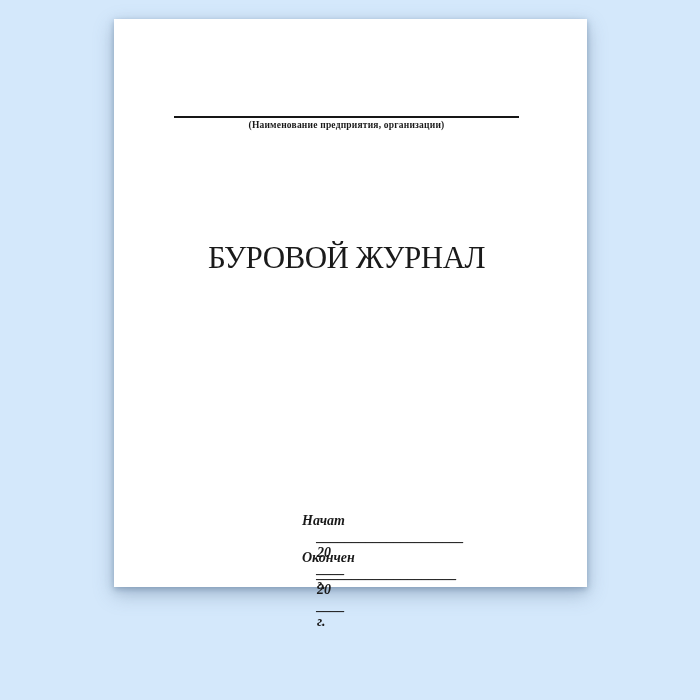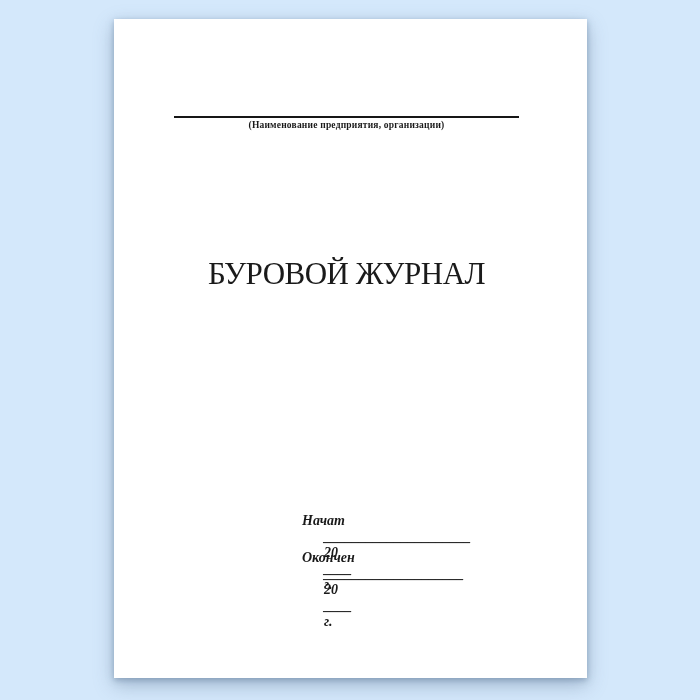--- a/index.html
+++ b/index.html
@@ -13,21 +13,21 @@
     background: #d4e8fb;
     font-family: "Liberation Serif", serif;
     color: #1a1a1a;
     overflow: hidden;
   }
   .paper {
     position: absolute;
     left: 114px;
     top: 19px;
     width: 473px;
-    height: 659px;
+    height: 568px;
     background: #ffffff;
     box-shadow: 0 2px 6px rgba(100,125,155,0.55), 0 7px 18px rgba(100,125,155,0.45);
   }
   .org-line {
     position: absolute;
     left: 60px;
     top: 97px;
     width: 345px;
     height: 0;
     border-top: 2px solid #161616;
@@ -39,39 +39,39 @@
     width: 345px;
     text-align: center;
     font-size: 9.5px;
     font-weight: bold;
     letter-spacing: 0.2px;
     white-space: nowrap;
   }
   .doc-title {
     position: absolute;
     left: 0;
-    top: 237px;
+    top: 221px;
     width: 465px;
     text-align: center;
     font-size: 31px;
     font-weight: normal;
     letter-spacing: -0.5px;
     white-space: nowrap;
   }
   .field-row {
     position: absolute;
     left: 174px;
     font-size: 14px;
     font-weight: bold;
     white-space: pre;
   }
   .field-row.first  { top: 478px; }
   .field-row.second { top: 515px; }
   .field-row span { display: inline-block; font-style: italic; }
-  .fgap { margin-left: 22px; }
+  .fgap { margin-left: 15px; }
 </style>
 </head>
 <body>
 
 <div class="paper">
 
   <div class="org-line"></div>
   <div class="org-caption">(Наименование предприятия, организации)</div>
 
   <div class="doc-title">БУРОВОЙ ЖУРНАЛ</div>

